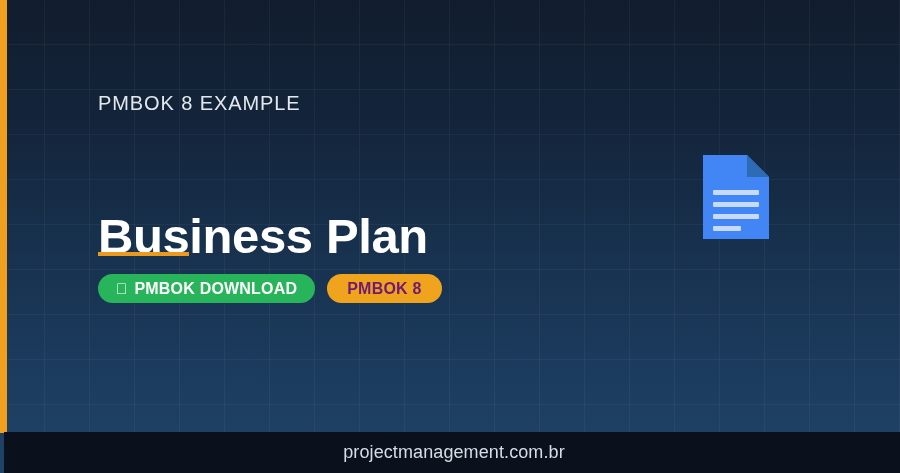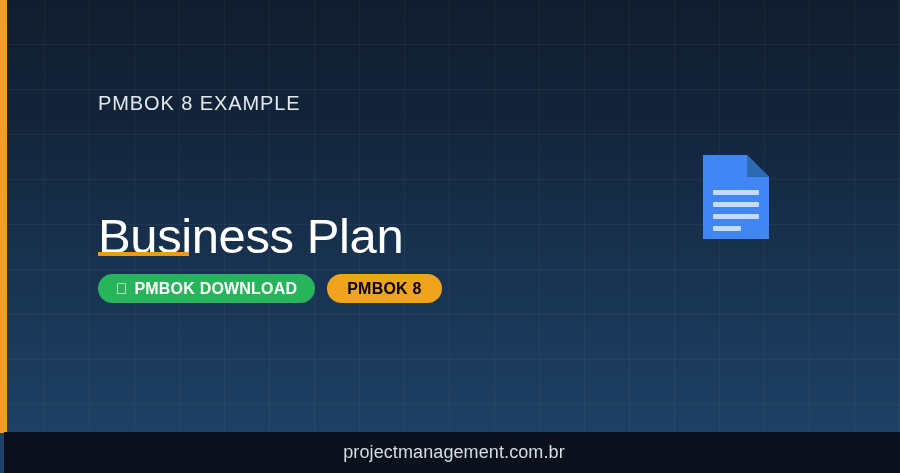--- a/index.html
+++ b/index.html
@@ -64,21 +64,21 @@
     letter-spacing: 0.9px;
     color: #e3e8ee;
     white-space: nowrap;
   }
 
   .title {
     position: absolute;
     top: 178px;
     left: 0;
     font-size: 49px;
-    font-weight: normal;
+    font-weight: bold;
     letter-spacing: -0.4px;
     color: #ffffff;
     white-space: nowrap;
     line-height: 1.05;
   }
 
   .divider {
     position: absolute;
     top: 252px;
     left: 0;
@@ -117,21 +117,21 @@
 
   .badge-free .dl-glyph {
     display: inline-block;
     font-size: 15px;
     line-height: 1;
     color: #ffffff;
   }
 
   .badge-pmbok {
     background: #f0a41e;
-    color: #000000;
+    color: #701a75;
     padding: 8px 20px;
   }
 
   
   .doc-icon {
     position: absolute;
     left: 703px;
     top: 155px;
     width: 66px;
     height: 84px;

